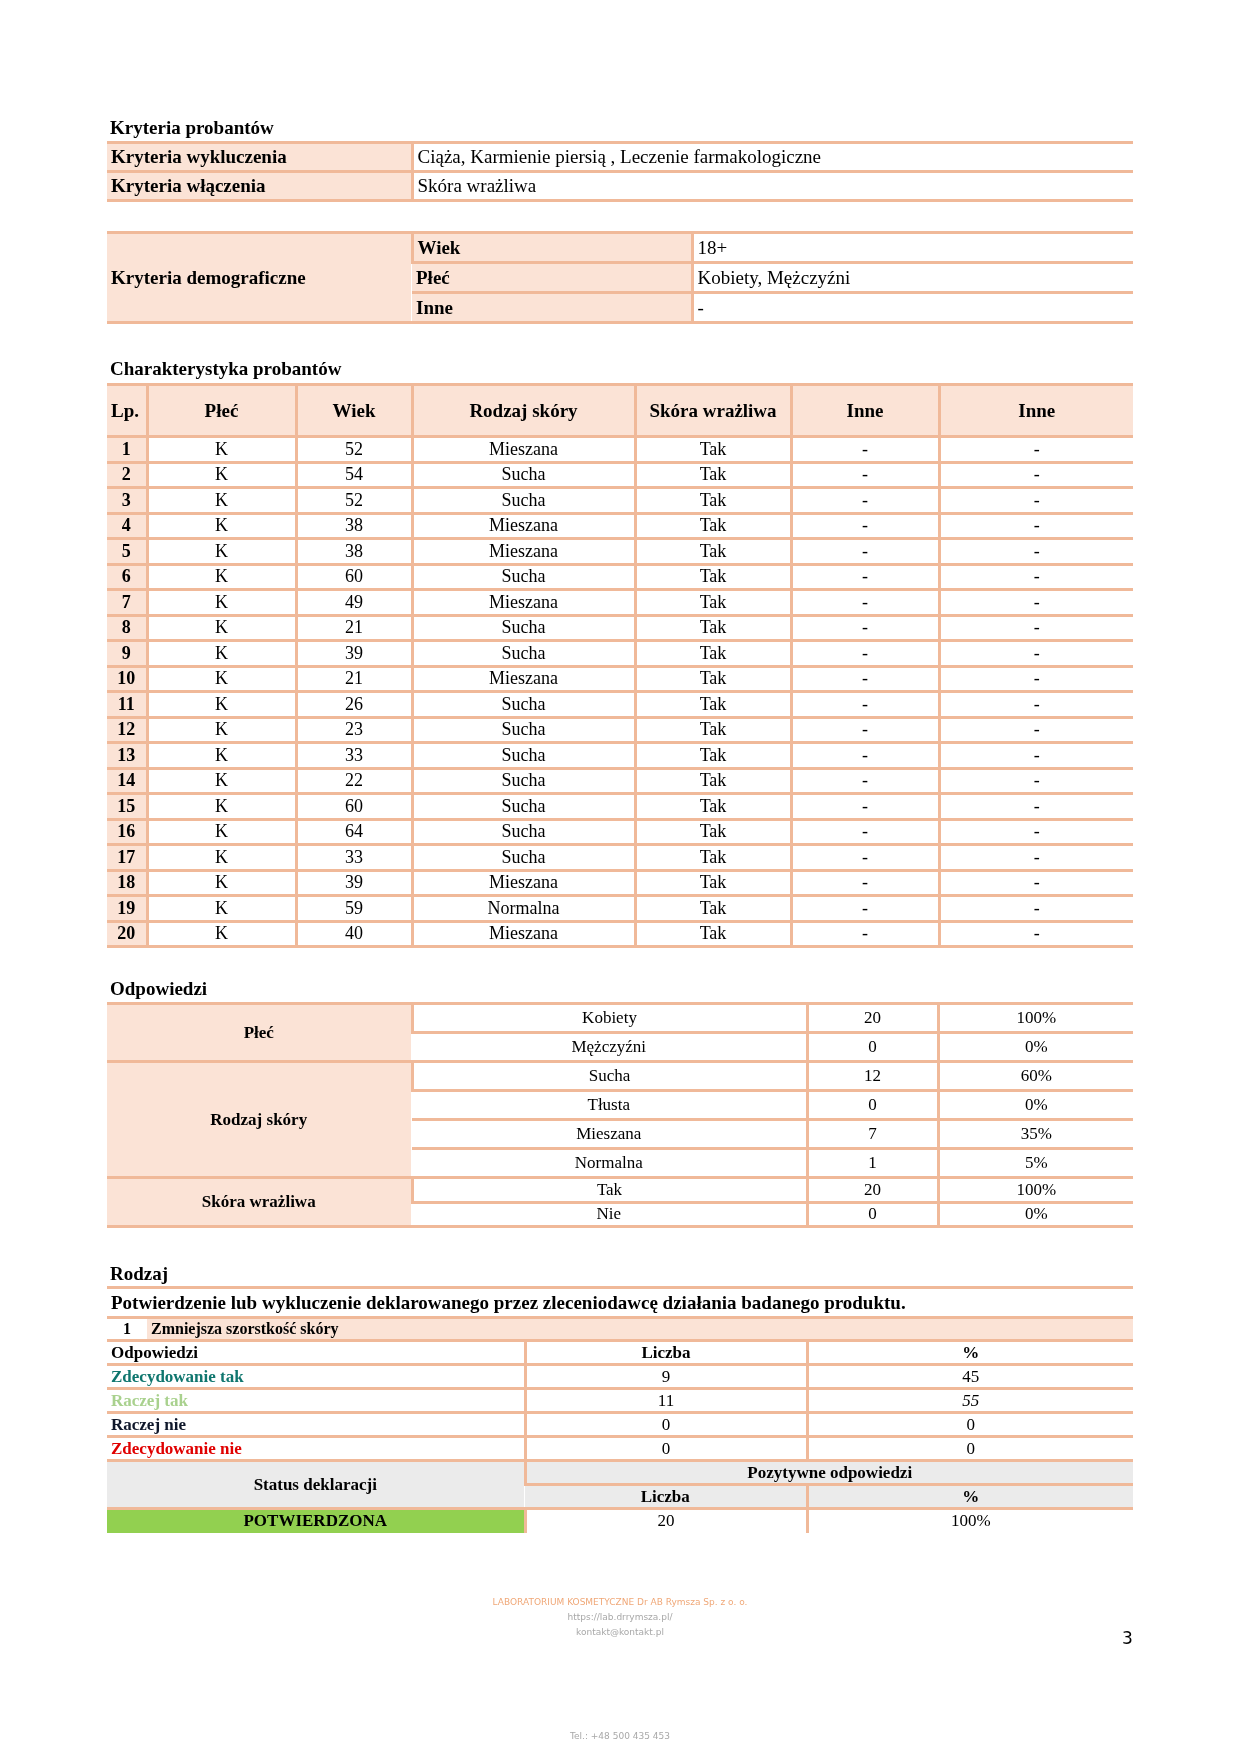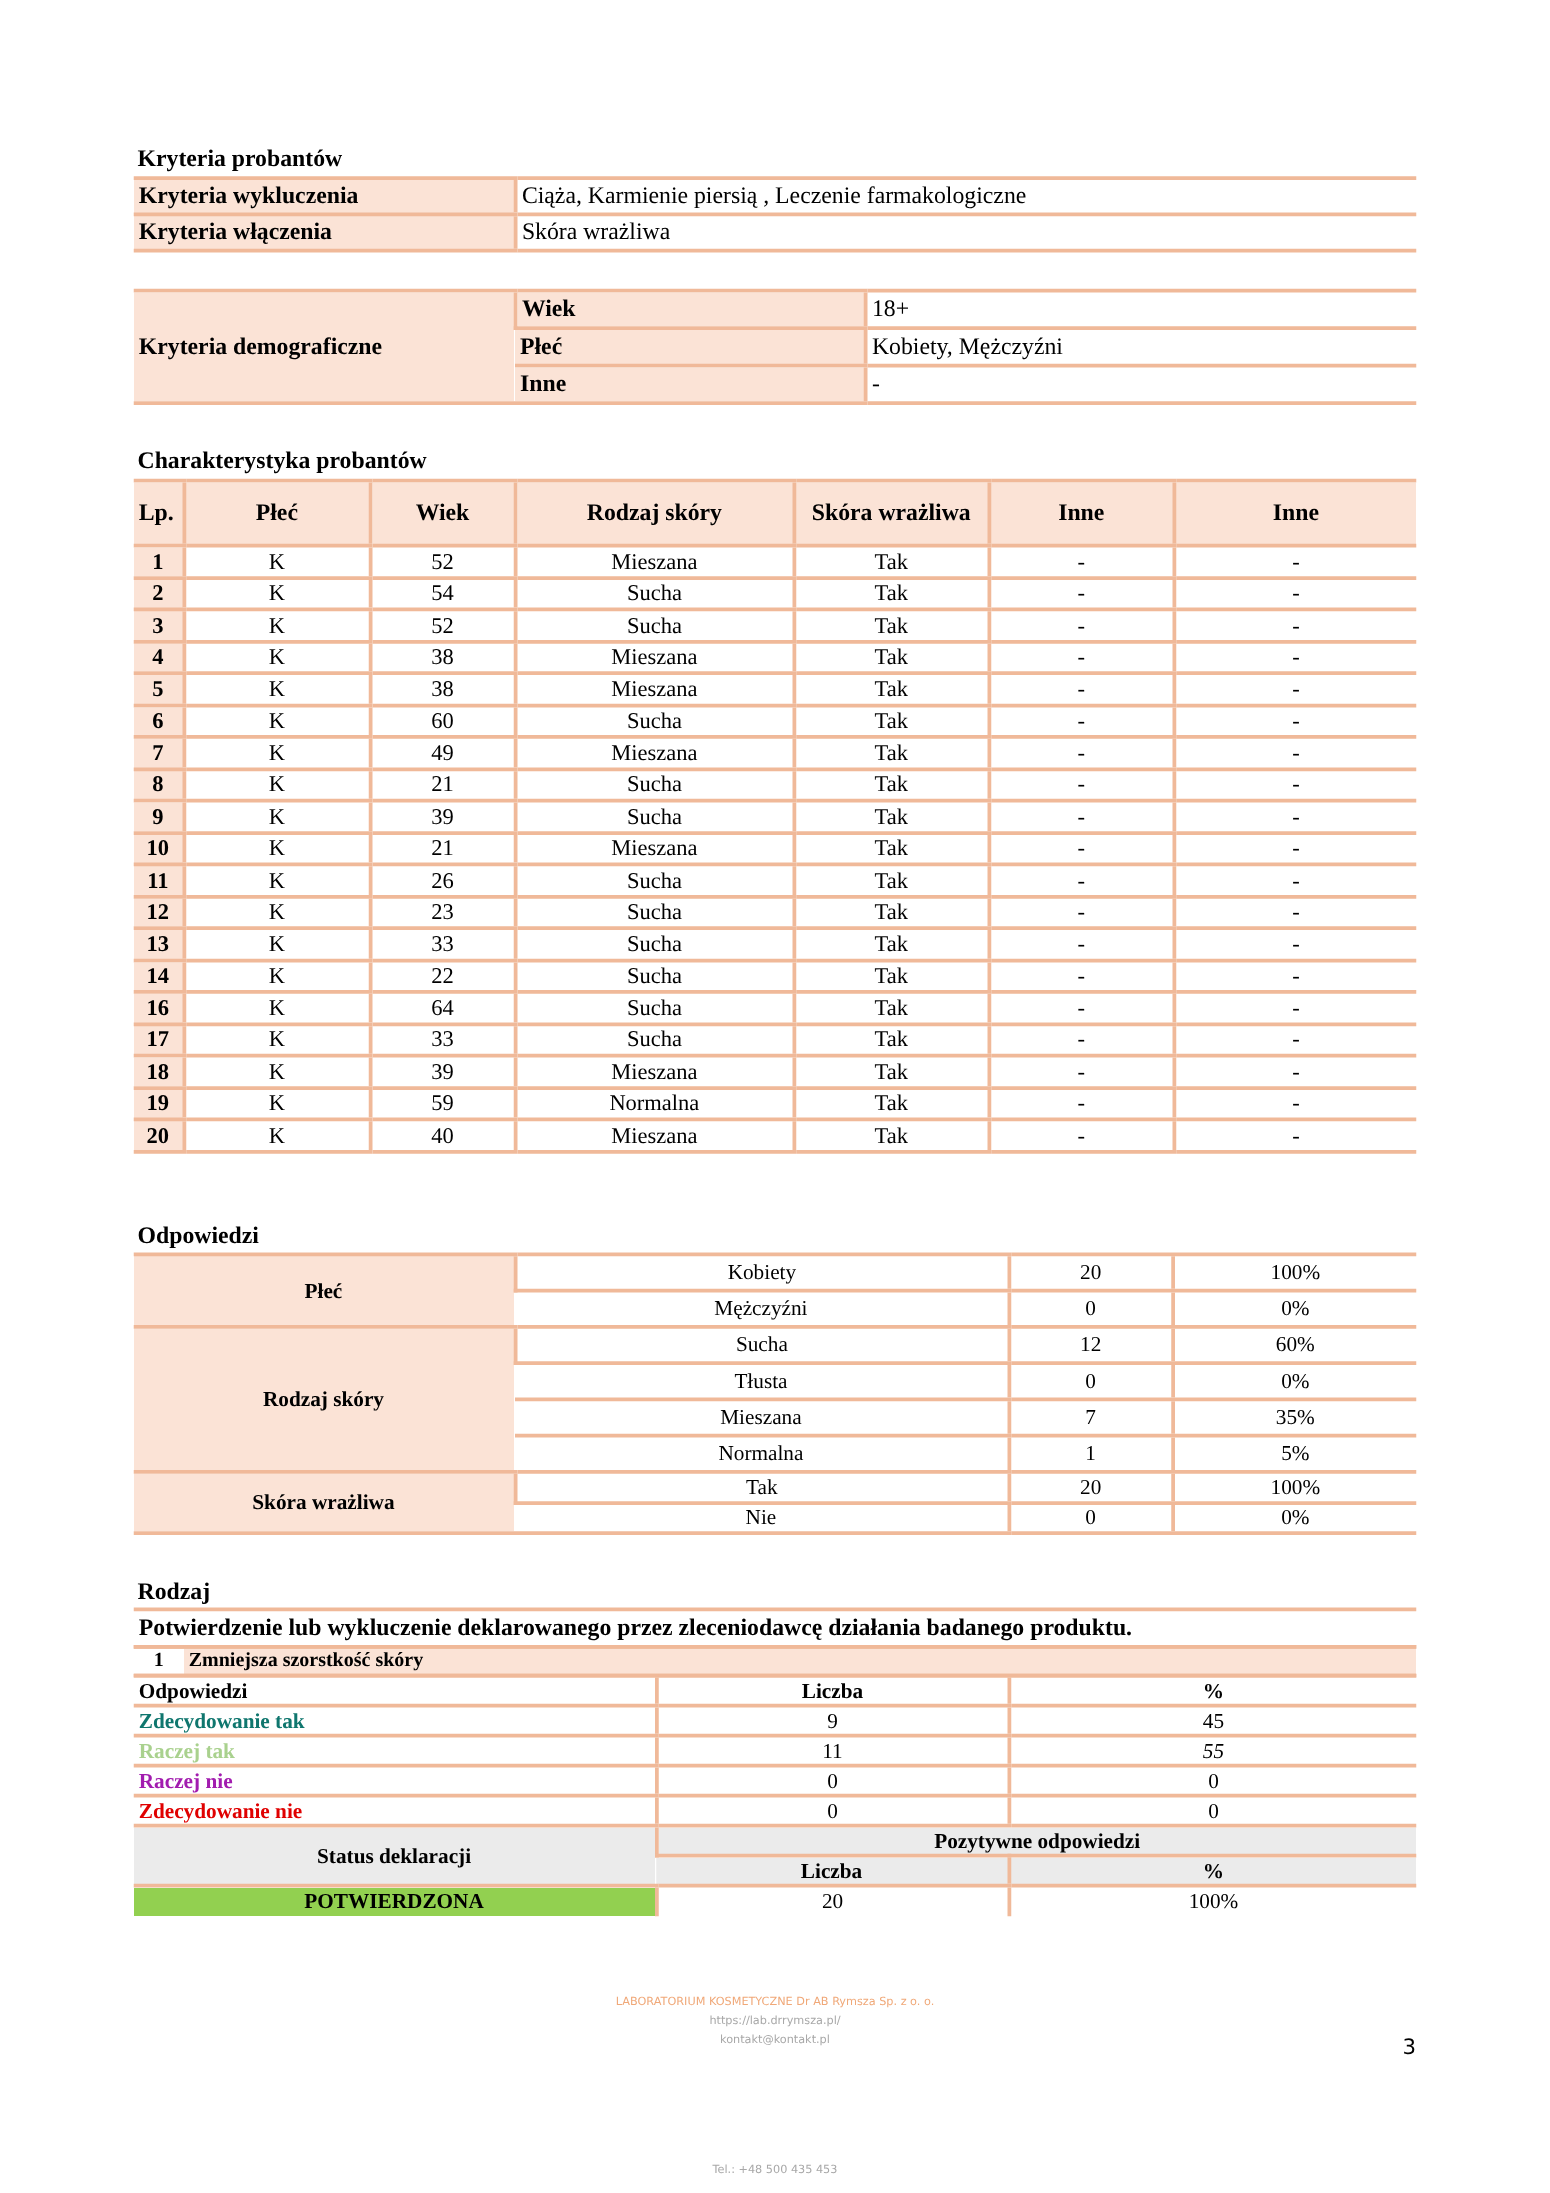--- a/index.html
+++ b/index.html
@@ -206,20 +206,29 @@
       <tr style="height: 25.5px;">
         <td class="pk c" style="font-size: 18px;">14</td>
         <td class="c" style="font-size: 18px;">K</td>
         <td class="c" style="font-size: 18px;">22</td>
         <td class="c" style="font-size: 18px;">Sucha</td>
         <td class="c" style="font-size: 18px;">Tak</td>
         <td class="c" style="font-size: 18px;">-</td>
         <td class="c" style="font-size: 18px;">-</td>
       </tr>
       <tr style="height: 25.5px;">
+        <td class="pk c" style="font-size: 18px;">15</td>
+        <td class="c" style="font-size: 18px;">K</td>
+        <td class="c" style="font-size: 18px;">60</td>
+        <td class="c" style="font-size: 18px;">Sucha</td>
+        <td class="c" style="font-size: 18px;">Tak</td>
+        <td class="c" style="font-size: 18px;">-</td>
+        <td class="c" style="font-size: 18px;">-</td>
+      </tr>
+      <tr style="height: 25.5px;">
         <td class="pk c" style="font-size: 18px;">16</td>
         <td class="c" style="font-size: 18px;">K</td>
         <td class="c" style="font-size: 18px;">64</td>
         <td class="c" style="font-size: 18px;">Sucha</td>
         <td class="c" style="font-size: 18px;">Tak</td>
         <td class="c" style="font-size: 18px;">-</td>
         <td class="c" style="font-size: 18px;">-</td>
       </tr>
       <tr style="height: 25.5px;">
         <td class="pk c" style="font-size: 18px;">17</td>
@@ -353,21 +362,21 @@
         <td class="b" style="font-size: 17px; color: #0f766e;">Zdecydowanie tak</td>
         <td class="c" style="font-size: 17px;">9</td>
         <td class="c" style="font-size: 17px;">45</td>
       </tr>
       <tr style="height: 24px;">
         <td class="b" style="font-size: 17px; color: rgb(169, 209, 142);">Raczej tak</td>
         <td class="c" style="font-size: 17px;">11</td>
         <td class="c" style="font-size: 17px; font-style: italic;">55</td>
       </tr>
       <tr style="height: 24px;">
-        <td class="b" style="font-size: 17px; color: #a21caf;">Raczej nie</td>
+        <td class="b" style="font-size: 17px; color: #0f172a;">Raczej nie</td>
         <td class="c" style="font-size: 17px;">0</td>
         <td class="c" style="font-size: 17px;">0</td>
       </tr>
       <tr style="height: 24px;">
         <td class="b" style="font-size: 17px; color: rgb(224, 0, 0);">Zdecydowanie nie</td>
         <td class="c" style="font-size: 17px;">0</td>
         <td class="c" style="font-size: 17px;">0</td>
       </tr>
     </tbody>
   <tbody>

